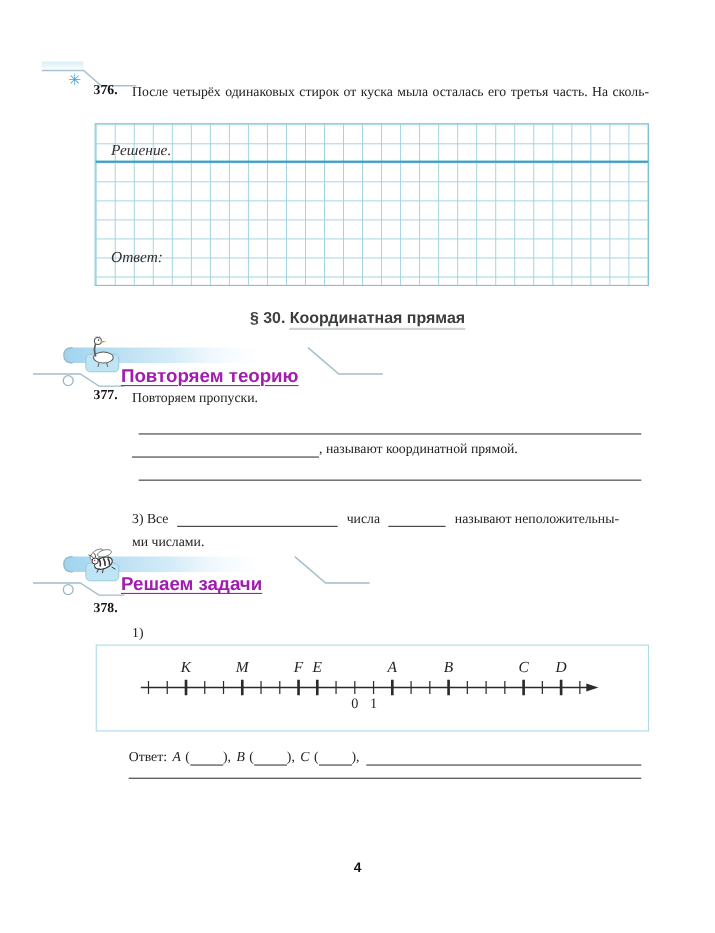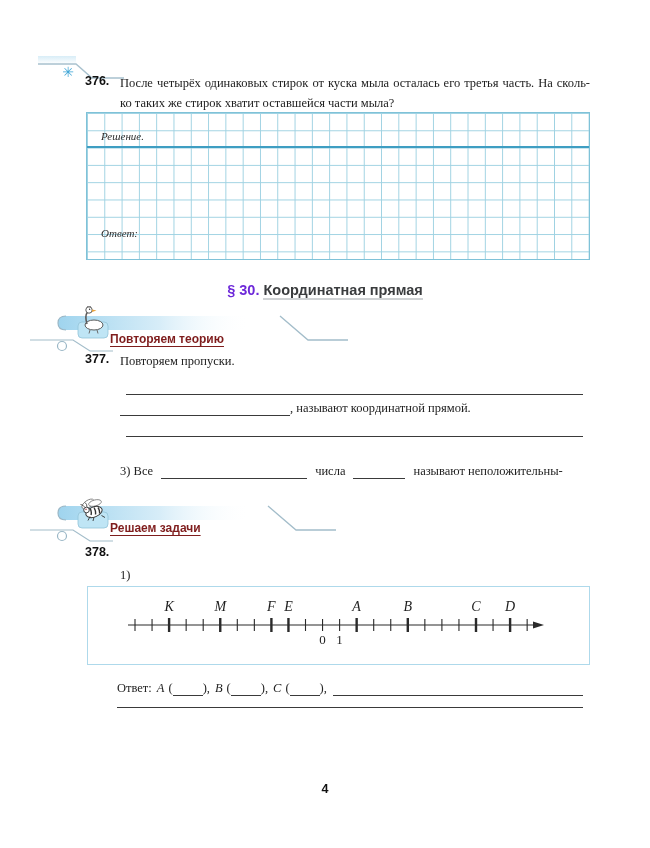--- a/index.html
+++ b/index.html
@@ -1,42 +1,42 @@
 <!DOCTYPE html>
 <html><head>
 <meta charset="utf-8">
 <style>
   html,body{margin:0;padding:0;background:#ffffff;}
   #page{position:relative;width:650px;height:848px;background:#ffffff;overflow:hidden;
         font-family:"Liberation Serif",serif;color:#222;}
   .abs{position:absolute;}
   
-  .pnum{font-family:Liberation Sans, sans-serif;font-weight:bold;font-size:12.5px;color:#111;}
+  .pnum{font-family:Liberation Serif, serif;font-weight:bold;font-size:12.5px;color:#111;}
   .ptext{font-size:12.5px;line-height:20px;color:#222;}
   .just{text-align:justify;text-align-last:justify;}
   .row{display:flex;align-items:flex-end;font-size:12.5px;color:#222;height:17px;}
   .blank{border-bottom:1px solid #3a3a3a;height:14px;display:inline-block;}
   .blank.grow{flex:1 1 auto;}
   .it{font-style:italic;}
   
   #grid{left:86px;top:112px;width:502px;height:146px;border:1px solid #7fc2d8;
         background-image:linear-gradient(to right,#9fd2e2 1px,transparent 1px),
                          linear-gradient(to bottom,#9fd2e2 1px,transparent 1px);
         background-size:17.3px 17.3px;}
   .gridline-dark{position:absolute;left:0;right:0;height:1.7px;background:#3e9ec2;}
-  .script-label{position:absolute;font-style:italic;font-size:11px;color:#2e2e2e;
+  .script-label{position:absolute;font-style:italic;font-size:14px;color:#2e2e2e;
                 font-family:"Liberation Serif",serif;}
   
   #section-header{left:0;right:0;top:282px;text-align:center;
                   font-family:"Liberation Sans",sans-serif;font-weight:bold;font-size:14.5px;}
-  #section-prefix{color:#6d28d9;}
+  #section-prefix{color:#404040;}
   #section-title{color:#3a3c3e;border-bottom:2px solid #cfd2d4;padding-bottom:0;}
   
   .banner-label{position:absolute;font-family:"Liberation Sans",sans-serif;font-weight:bold;
-                font-size:12px;color:#7f1d1d;text-decoration:underline;
+                font-size:17px;color:#a21caf;text-decoration:underline;
                 text-underline-offset:3px;text-decoration-thickness:1.2px;}
   
   #diagram-box{left:87px;top:586px;width:501px;height:77px;border:1.5px solid #aed9eb;}
   .nl-pt{font-family:"Liberation Serif",serif;font-style:italic;font-size:14px;
          text-anchor:middle;fill:#1e1e1e;}
   .nl-num{font-family:"Liberation Serif",serif;font-size:13px;text-anchor:middle;fill:#1e1e1e;}
   
   #answer-rule{left:117px;top:707px;width:466px;border-top:1px solid #3a3a3a;height:0;}
   #page-num{left:0;right:0;top:782px;text-align:center;
             font-family:"Liberation Sans",sans-serif;font-weight:bold;font-size:12.5px;color:#111;}
@@ -54,21 +54,20 @@
       </linearGradient>
     </defs>
     <rect x="10" y="8" width="38" height="8" fill="url(#tb-g)"></rect>
     <path d="M10,16 H48 L64,30 H96" fill="none" stroke="#a8c1ce" stroke-width="1.4"></path>
     <text x="40" y="29" font-size="14" fill="#3fa5d6" text-anchor="middle">✳</text>
   </svg>
 
   <div class="abs pnum" style="left:85px;top:74px">376.</div>
   <div class="abs ptext" style="left:120px;top:73px;width:470px">
     <div class="just">После четырёх одинаковых стирок от куска мыла осталась его третья часть. На сколь-</div>
-    <div>ко таких же стирок хватит оставшейся части мыла?</div>
   </div>
 
   <div id="grid" class="abs">
     <div class="gridline-dark" style="top:33px"></div>
     <div class="script-label" style="left:14px;top:17px">Решение.</div>
     <div class="script-label" style="left:14px;top:114px">Ответ:</div>
   </div>
 
   <div id="section-header" class="abs">
     <span id="section-prefix">§ 30.</span>
@@ -121,20 +120,23 @@
   </div>
   <div class="abs row" style="left:120px;top:420px;width:463px">
     <span class="blank grow" style="margin-left:6px"></span>
   </div>
   <div class="abs row" style="left:120px;top:462px;width:463px">
     <span>3) Все</span>
     <span class="blank" style="width:146px;margin:0 8px"></span>
     <span>числа</span>
     <span class="blank" style="width:52px;margin:0 8px"></span>
     <span>называют неположительны-</span>
+  </div>
+  <div class="abs row" style="left:120px;top:483px;width:463px">
+    <span>ми числами.</span>
   </div>
 
   <svg class="abs" style="left:28px;top:496px" width="600" height="54" viewBox="0 0 600 54">
     <defs>
       <linearGradient id="b2-band" x1="0" y1="0" x2="1" y2="0">
         <stop offset="0" stop-color="#9fd4ee"></stop>
           <stop offset="0.45" stop-color="#d7edf8"></stop>
         <stop offset="0.85" stop-color="#ffffff" stop-opacity="0"></stop>
       </linearGradient>
       <linearGradient id="b2-fade" x1="0" y1="0" x2="1" y2="0">

